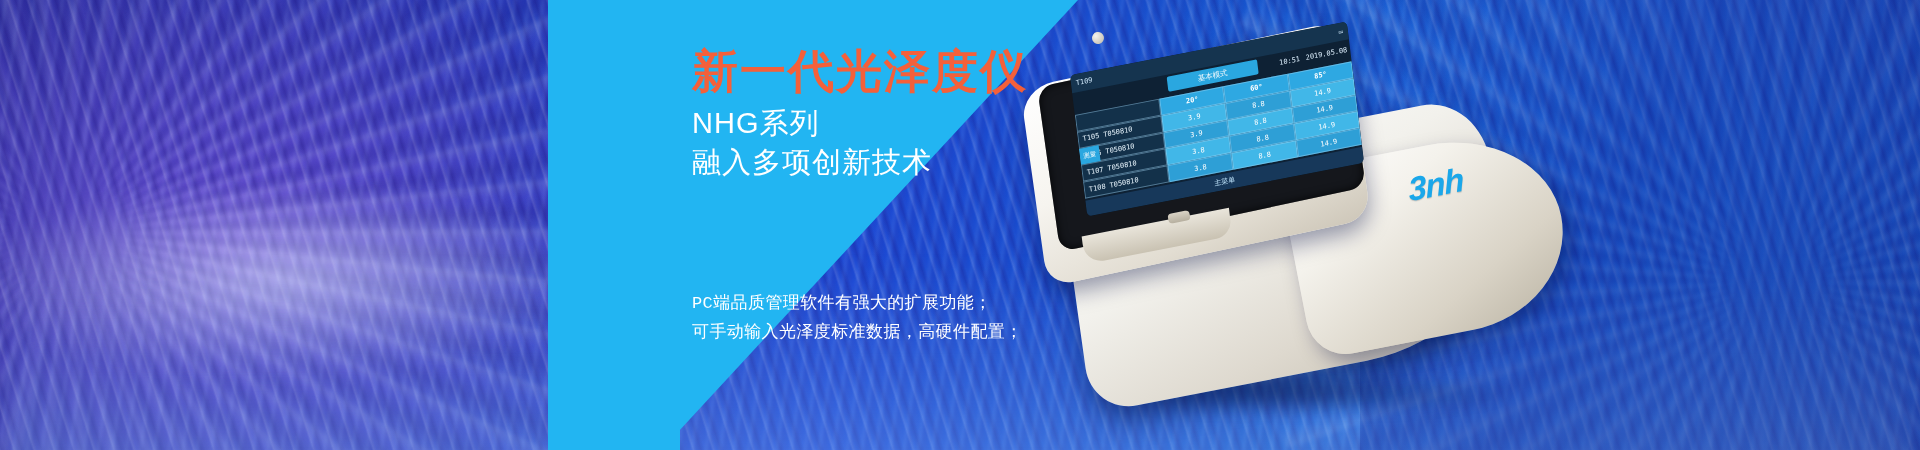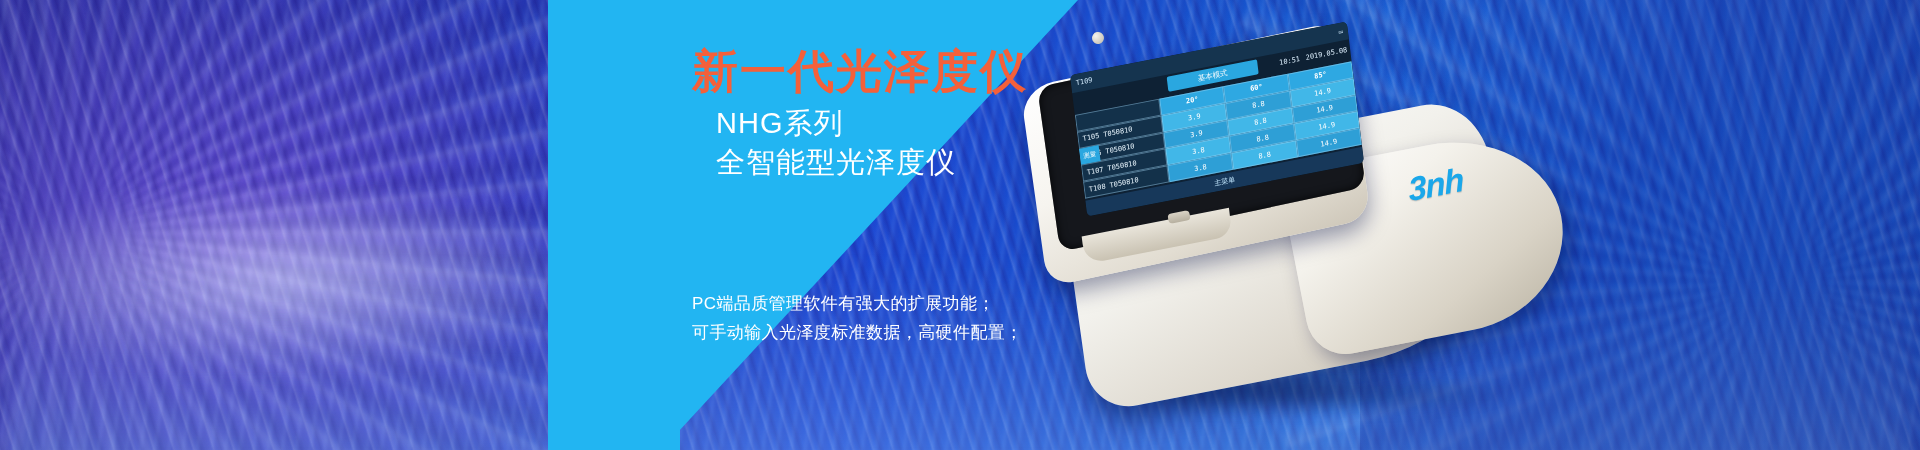--- a/index.html
+++ b/index.html
@@ -89,35 +89,36 @@
   
   .copy{ position:absolute; left:692px; top:0; width:560px; height:399px; }
 
   .headline{
     position:absolute; left:0; top:48px;
     font-size:46px; font-weight:bold; letter-spacing:2px;
     color:#f4603a;
     line-height:1;
     white-space:nowrap;
   }
-  .sub-list{ position:absolute; left:0; top:104px;margin-left:24px; }
+  .sub-list{ position:absolute; left:0; top:104px; }
   .sub-line{
     color:#ffffff;
     font-size:29px;
     line-height:39px;
     letter-spacing:1px;
     white-space:nowrap;
   }
   .feat-list{ position:absolute; left:0; top:289px; }
   .feat-line{
     color:#ffffff;
     font-size:17px;
     line-height:29px;
     letter-spacing:.4px;
     white-space:nowrap;
+    font-family:Liberation Mono, monospace;
   }
 
   
   .device{
     position:absolute; left:1055px; top:18px; width:520px; height:400px;
     transform:rotate(-11deg);
   }
   .dev-body{
     position:absolute; left:10px; top:110px; width:430px; height:240px;
     background:linear-gradient(160deg,#ffffff 0%,#f2f1ec 38%,#ded9cf 72%,#c8c2b4 100%);
@@ -241,21 +242,21 @@
   <div class="bg-dark-r"></div>
 
   <div class="wedge-fill"></div>
   <div class="wedge"></div>
 
   <div class="copy">
     <div class="headline">新一代光泽度仪</div>
 
     <div class="sub-list">
       <div class="sub-line">NHG系列</div>
-      <div class="sub-line">全智能型光泽度仪</div>
+      <div class="sub-line">融入多项创新技术</div>
     </div>
 
     <div class="feat-list">
       <div class="feat-line">PC端品质管理软件有强大的扩展功能；</div>
       <div class="feat-line">可手动输入光泽度标准数据，高硬件配置；</div>
     </div>
   </div>
 
   <div class="dev-shadow"></div>
   <div class="device">

